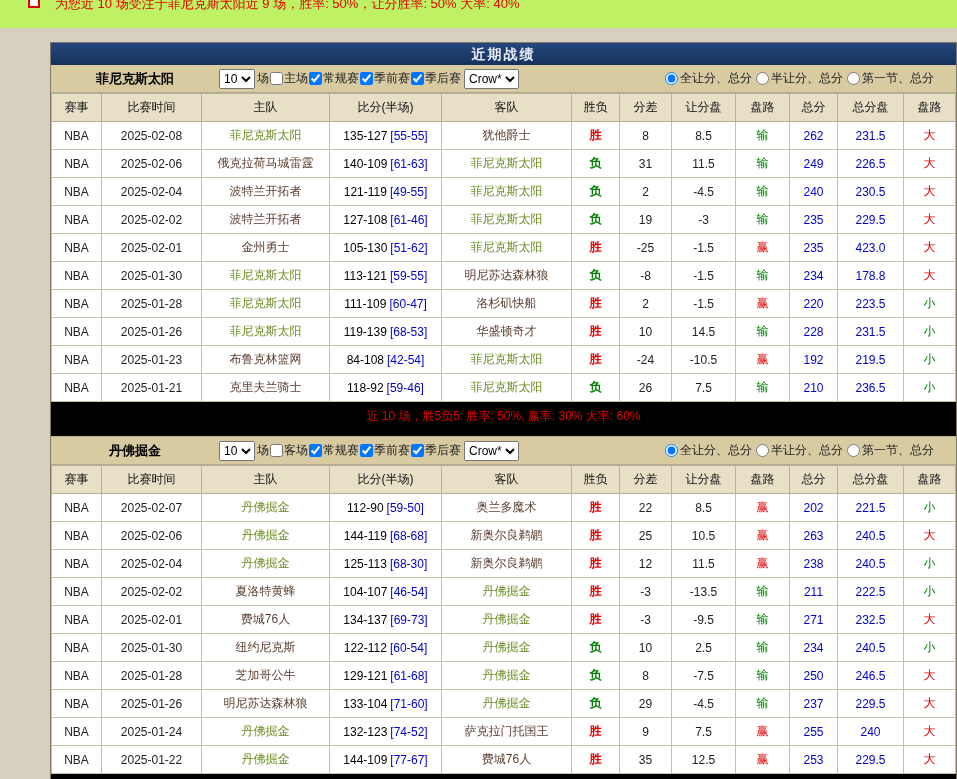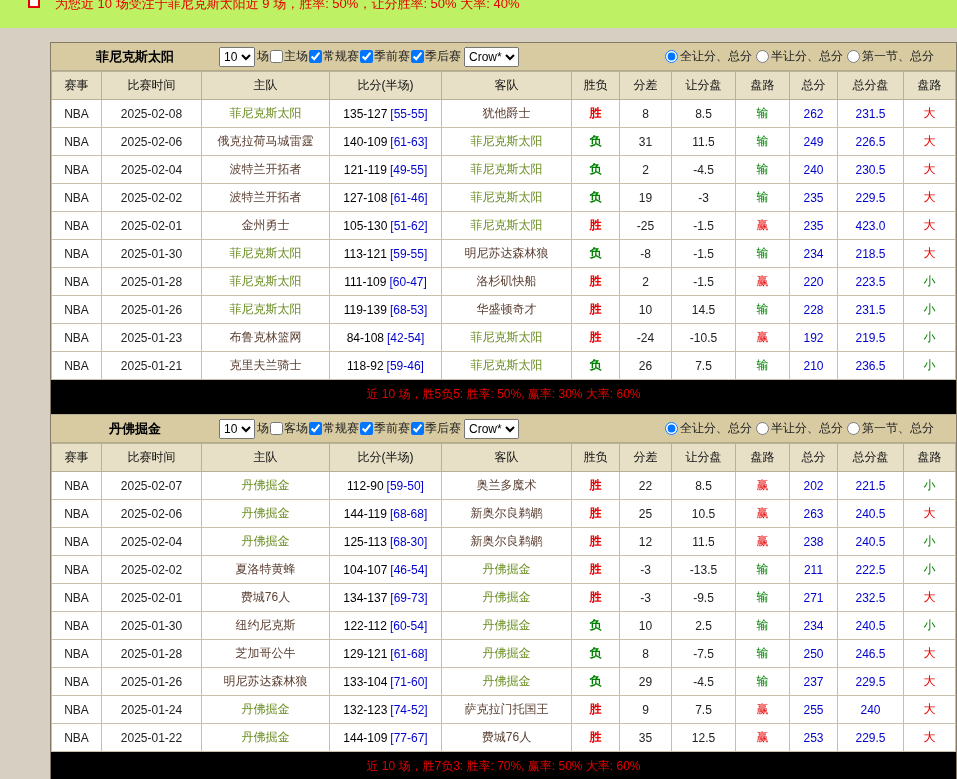--- a/index.html
+++ b/index.html
@@ -35,20 +35,21 @@
 </head>
 <body>
 
 <div class="top-strip">
   <span class="red-box"></span>
   <span class="notice">为您近 10 场受注于菲尼克斯太阳近 9 场，胜率: 50%，让分胜率: 50% 大率: 40%</span>
 </div>
 <div class="gap"></div>
 
 <div class="content">
+  <div class="title-bar">近期战绩</div>
 
   <div class="section">
     <div class="filter-row">
       <span class="team">菲尼克斯太阳</span>
       <select><option>10</option></select>
       <span>场</span>
       <label>
           <input type="checkbox" style="">
           <span>主场</span>
         </label>
@@ -186,21 +187,21 @@
             <td><span>NBA</span></td>
             <td><span>2025-01-30</span></td>
             <td><span class="t-focus">菲尼克斯太阳</span></td>
             <td><span class="score">113-121</span><span class="half">[59-55]</span></td>
             <td><span class="t-other">明尼苏达森林狼</span></td>
             <td><span class="green bold">负</span></td>
             <td><span>-8</span></td>
             <td><span>-1.5</span></td>
             <td><span class="green">输</span></td>
             <td><span class="blue">234</span></td>
-            <td><span class="blue">218.5</span></td>
+            <td><span class="blue">178.8</span></td>
             <td><span class="red">大</span></td>
           </tr>
           <tr>
             <td><span>NBA</span></td>
             <td><span>2025-01-28</span></td>
             <td><span class="t-focus">菲尼克斯太阳</span></td>
             <td><span class="score">111-109</span><span class="half">[60-47]</span></td>
             <td><span class="t-other">洛杉矶快船</span></td>
             <td><span class="red bold">胜</span></td>
             <td><span>2</span></td>

